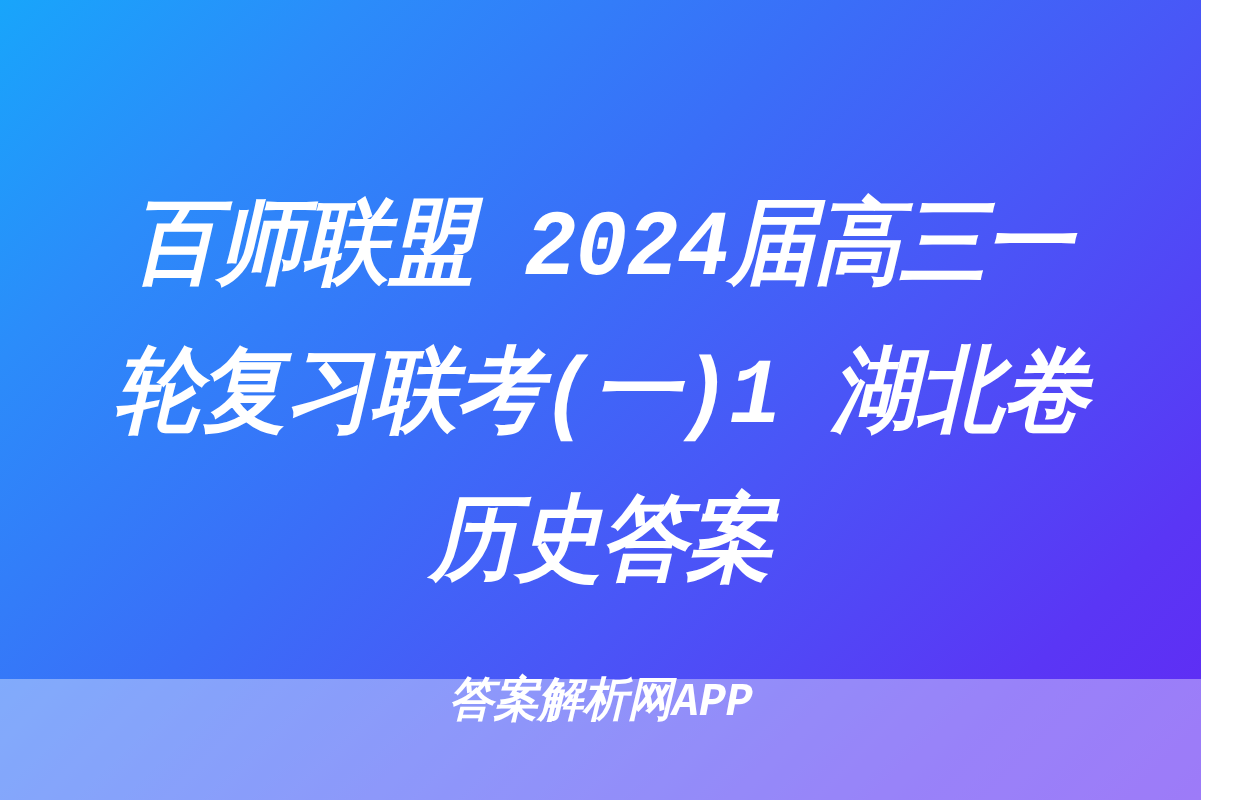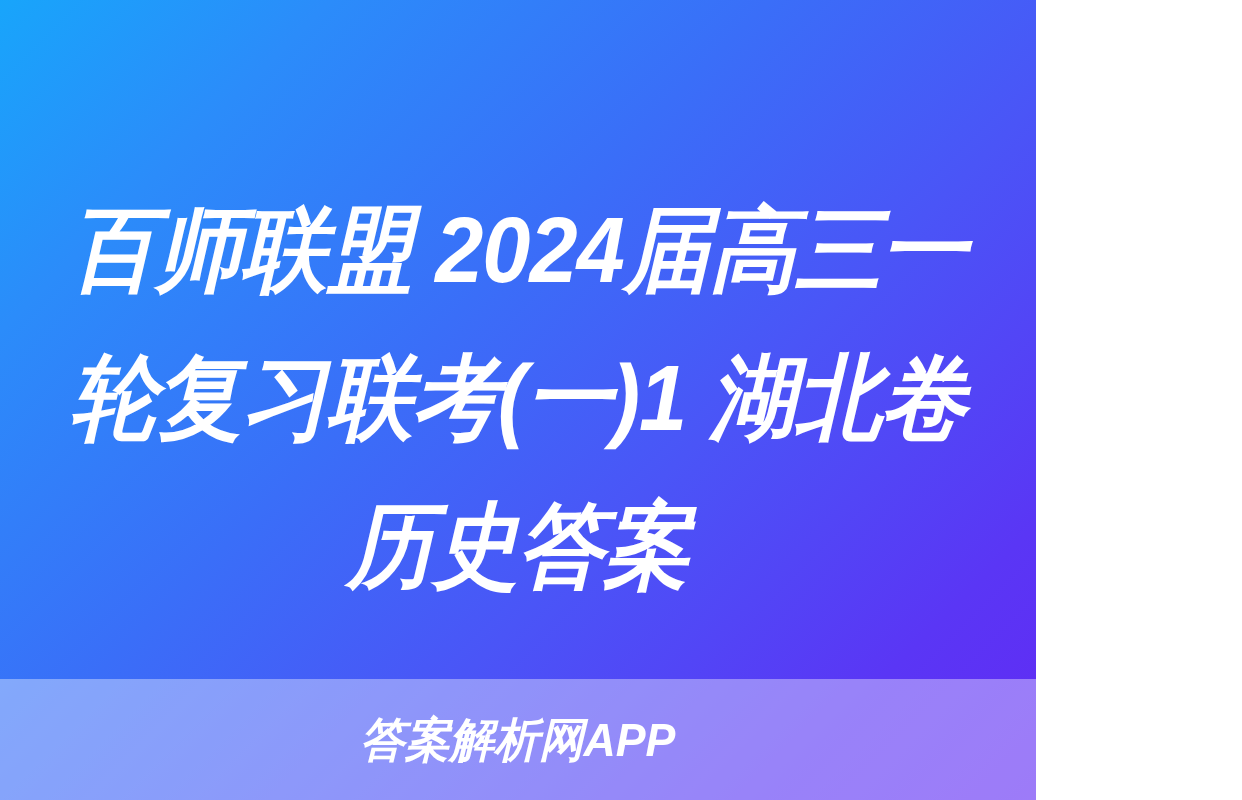--- a/index.html
+++ b/index.html
@@ -5,24 +5,24 @@
 <style>
   html, body {
     margin: 0;
     padding: 0;
     background: #ffffff;
   }
 
   
   .poster {
     position: relative;
-    width: 1036px;
+    width: 1201px;
     height: 800px;
     overflow: hidden;
-    font-family: Liberation Sans, sans-serif;
+    font-family: Liberation Mono, monospace;
     
     background-image: linear-gradient(
         135deg,
         #18a5fb 0%,
         #2b8cfa 18%,
         #3a6ef8 42%,
         #4a55f7 62%,
         #5a36f5 85%,
         #612af4 100%
     );
@@ -58,21 +58,21 @@
 
   
   .watermark-band {
     position: absolute;
     left: 0;
     right: 0;
     top: 679px;
     height: 121px;
     background: rgba(255, 255, 255, 0.38);
     display: flex;
-    align-items: center;
+    align-items: flex-start;
     justify-content: center;
   }
 
   .watermark-text {
     color: #ffffff;
     font-size: 47px;
     font-weight: 700;
     font-style: italic;
     letter-spacing: 0px;
     white-space: nowrap;

